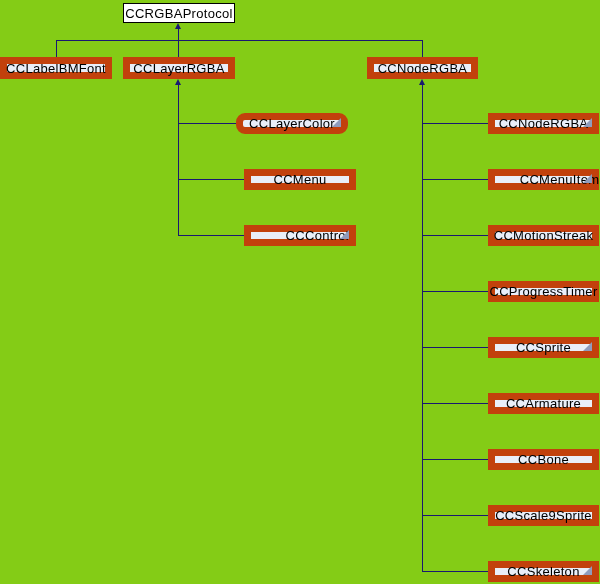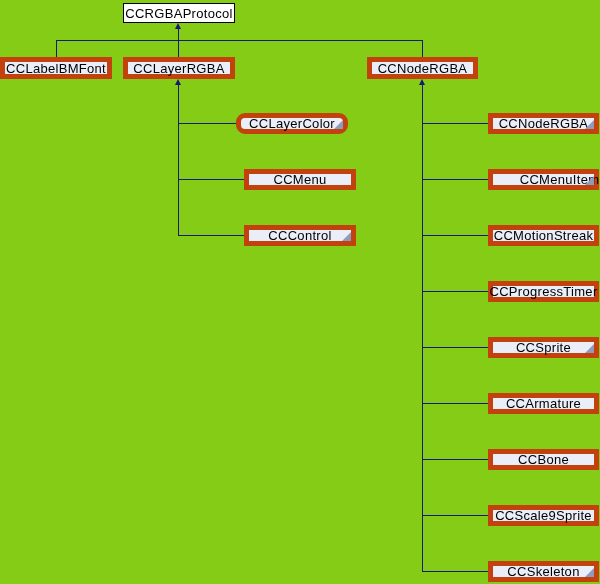--- a/index.html
+++ b/index.html
@@ -2,21 +2,21 @@
 <html><head>
 <meta charset="utf-8">
 <style>
   html,body{margin:0;padding:0;background:#ffffff;}
   .canvas{
     position:relative;width:600px;height:584px;background:#84cc16;
     font-family:"Liberation Sans",sans-serif;color:#000;overflow:hidden;
   }
   .node{
     position:absolute;box-sizing:border-box;
-    background:#e9eef8;border:5px solid #c2410c;
+    background:#e9eef8;border:7px solid #c2410c;
     display:flex;align-items:center;justify-content:center;
     font-size:13px;letter-spacing:0.3px;line-height:1;
   }
   .node.root{background:#ffffff;border:1px solid #000000;}
   .hline,.vline{position:absolute;background:#191970;}
   .hline{height:1px;}
   .vline{width:1px;}
   .arrow-up{
     position:absolute;width:0;height:0;
     border-left:3px solid transparent;border-right:3px solid transparent;
@@ -73,21 +73,21 @@
     <span class="lbl">CCNodeRGBA</span>
   </div>
 
   <div class="node" style="left:236px;top:113px;width:112px;height:21px;border-radius:9px;">
     <span class="lbl">CCLayerColor</span>
     <span class="fold-corner"></span>
   </div>
   <div class="node" style="left:244px;top:169px;width:112px;height:21px;">
     <span class="lbl">CCMenu</span>
   </div>
-  <div class="node" style="left:244px;top:225px;width:112px;height:21px;">
+  <div class="node" style="left:244px;top:225px;width:112px;height:21px;justify-content:flex-end;">
     <span class="lbl">CCControl</span>
     <span class="fold-corner"></span>
   </div>
 
   <div class="node" style="left:488px;top:113px;width:111px;height:21px;">
     <span class="lbl">CCNodeRGBA</span>
     <span class="fold-corner"></span>
   </div>
   <div class="node" style="left:488px;top:169px;width:111px;height:21px;padding-left:32px;">
     <span class="lbl">CCMenuItem</span>

